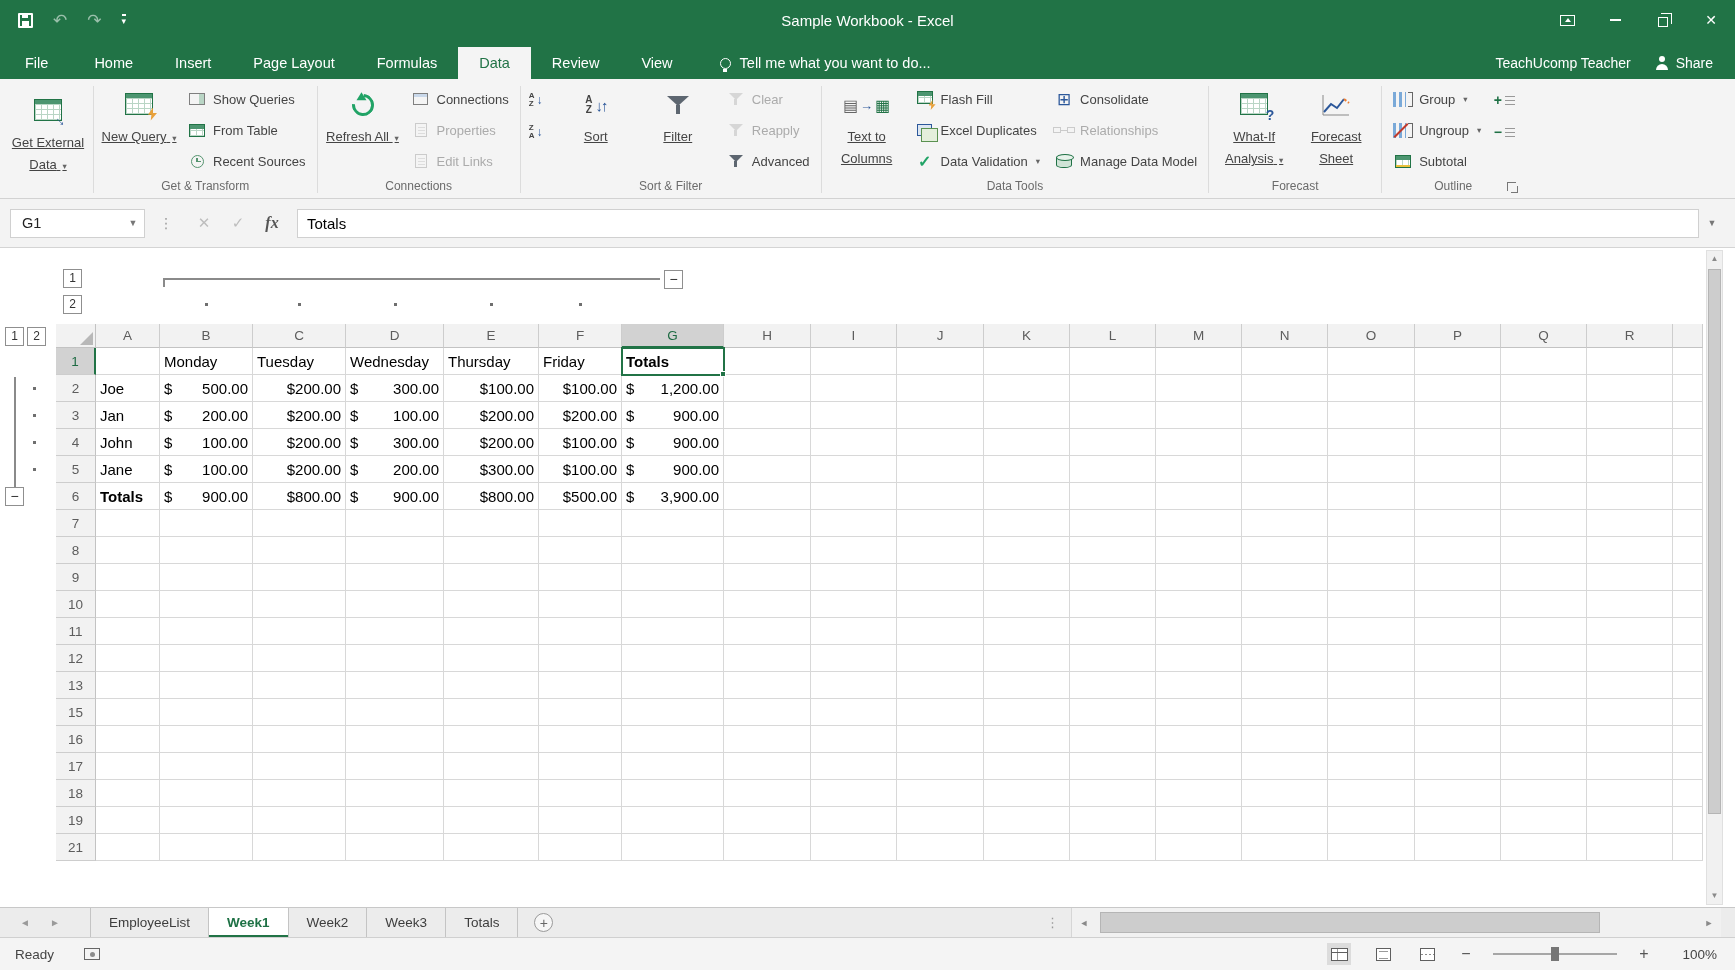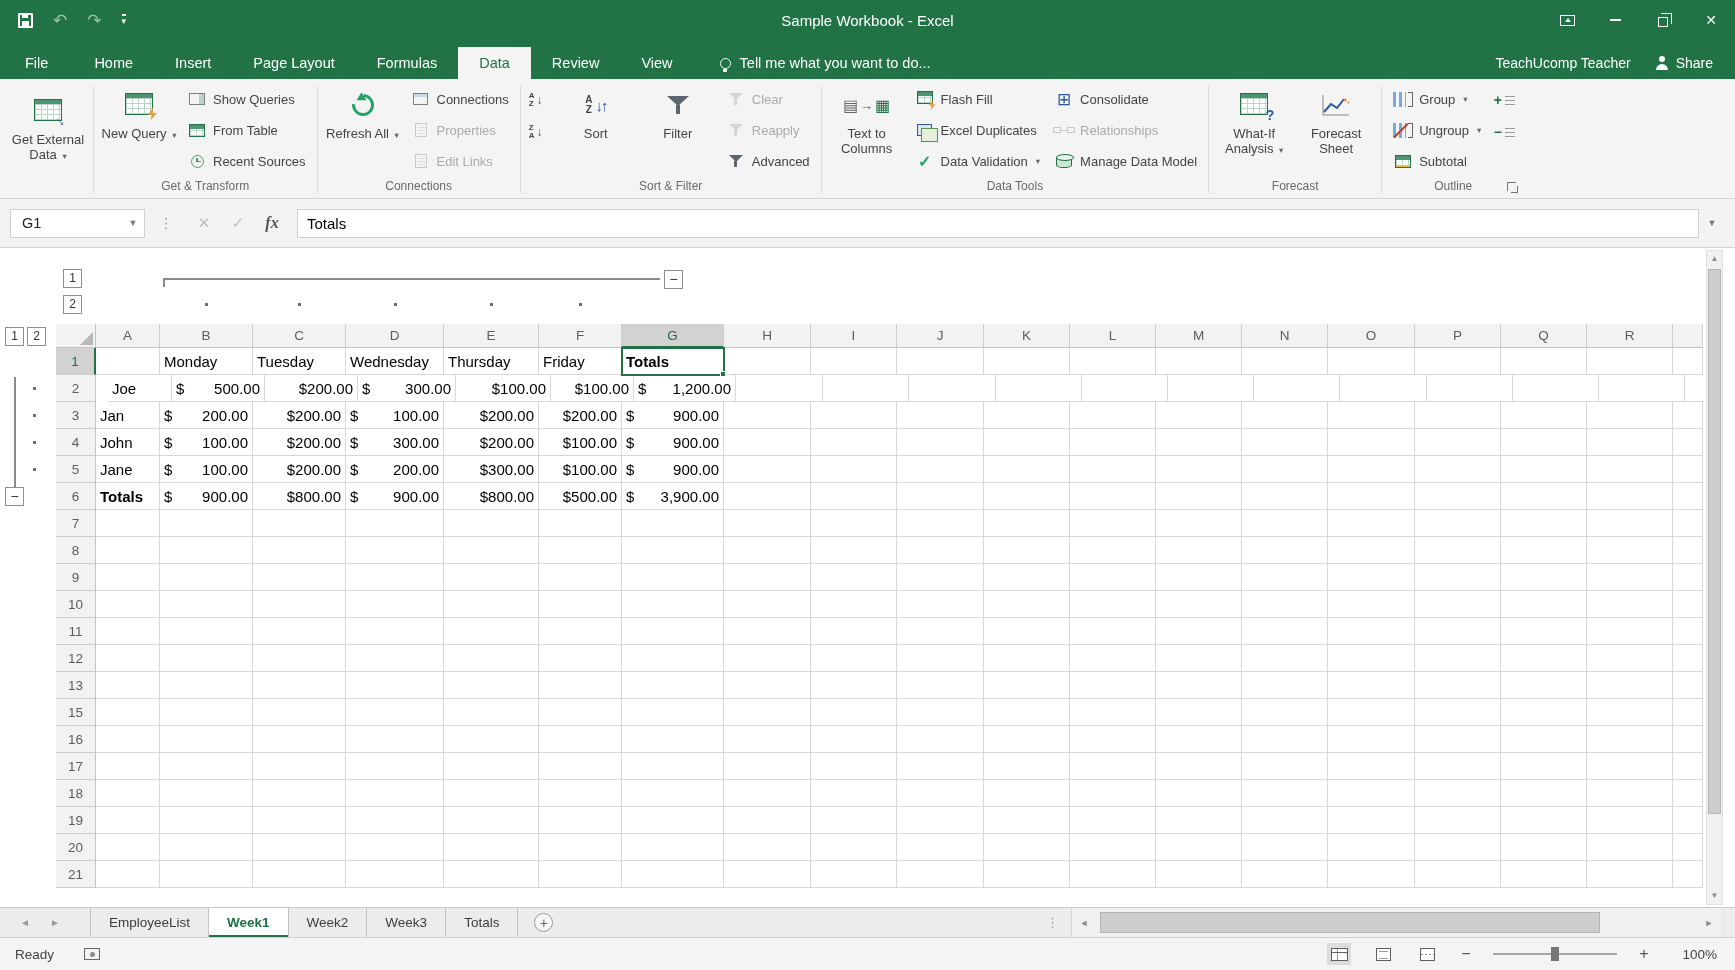--- a/index.html
+++ b/index.html
@@ -39,21 +39,21 @@
   .ic-share::after { content:""; position:absolute; bottom:0; left:1px; width:12px; height:6px; border-radius:6px 6px 0 0; background:#fff; }
 
   
   .ribbon { position:absolute; top:79px; left:0; width:1735px; height:120px; background:#f4f4f4; border-bottom:1px solid #d2d2d2; display:flex; align-items:stretch; padding:2px 2px 0 4px; }
   .rgroup { position:relative; display:flex; flex-direction:column; padding:0 5px; }
   .gbody { flex:1; display:flex; align-items:flex-start; gap:4px; padding-top:3px; }
   .glabel { height:21px; text-align:center; font-size:12px; color:#6b6b6b; line-height:19px; white-space:nowrap; }
   .gsep { width:1px; background:#dcdcdc; margin:5px 1px; }
   .bigbtn { width:78px; display:flex; flex-direction:column; align-items:center; text-align:center; font-size:13px; color:#444; padding-top:3px; }
   .bigbtn .bicon { height:36px; display:flex; align-items:center; justify-content:center; }
-  .bigbtn .blab { line-height:15px; margin-top:3px; }
+  .bigbtn .blab { line-height:22px; margin-top:3px;text-decoration:underline; }
   .bigbtn.tall { height:110px; justify-content:flex-start; padding-top:9px; }
   .dd { font-size:8.5px; color:#666; margin-left:2px; }
   .smallcol { display:flex; flex-direction:column; justify-content:space-between; height:92px; padding:2px 0; }
   .smallbtn { display:flex; align-items:center; gap:6px; font-size:13px; color:#444; height:26px; padding:0 5px; white-space:nowrap; }
   .smallbtn.disabled { color:#ababab; }
   .smallbtn.disabled .si { opacity:.45; filter:grayscale(1); }
   .si { width:20px; display:flex; justify-content:center; align-items:center; }
   .minicol { display:flex; flex-direction:column; gap:8px; padding-top:4px; }
 
   .iconwrap { position:relative; display:inline-block; }
@@ -619,21 +619,21 @@
         <div class="cell" style="width: 86px;"></div>
         <div class="cell" style="width: 86px;"></div>
         <div class="cell" style="width: 87px;"></div>
         <div class="cell" style="width: 86px;"></div>
         <div class="cell" style="width: 86px;"></div>
         <div class="cell" style="width: 86px;"></div>
         <div class="cell" style="width: 30px;"></div>
       </div>
       <div class="grid-row">
         <div class="row-h">2</div>
-        <div class="cell" style="width: 64px; margin-left: 12px;">Joe</div>
+        <div class="cell" style="width: 64px;">Joe</div>
         <div class="cell money-acc" style="width: 93px;">
           <span class="cur">$</span>
           <span class="amt">500.00</span>
         </div>
         <div class="cell money-cur" style="width: 93px;">$200.00</div>
         <div class="cell money-acc" style="width: 98px;">
           <span class="cur">$</span>
           <span class="amt">300.00</span>
         </div>
         <div class="cell money-cur" style="width: 95px;">$100.00</div>
@@ -1016,42 +1016,20 @@
         <div class="cell" style="width: 86px;"></div>
         <div class="cell" style="width: 86px;"></div>
         <div class="cell" style="width: 87px;"></div>
         <div class="cell" style="width: 86px;"></div>
         <div class="cell" style="width: 86px;"></div>
         <div class="cell" style="width: 86px;"></div>
         <div class="cell" style="width: 30px;"></div>
       </div>
       <div class="grid-row">
         <div class="row-h">19</div>
-        <div class="cell" style="width: 64px;"></div>
-        <div class="cell" style="width: 93px;"></div>
-        <div class="cell" style="width: 93px;"></div>
-        <div class="cell" style="width: 98px;"></div>
-        <div class="cell" style="width: 95px;"></div>
-        <div class="cell" style="width: 83px;"></div>
-        <div class="cell" style="width: 102px;"></div>
-        <div class="cell" style="width: 87px;"></div>
-        <div class="cell" style="width: 86px;"></div>
-        <div class="cell" style="width: 87px;"></div>
-        <div class="cell" style="width: 86px;"></div>
-        <div class="cell" style="width: 86px;"></div>
-        <div class="cell" style="width: 86px;"></div>
-        <div class="cell" style="width: 86px;"></div>
-        <div class="cell" style="width: 87px;"></div>
-        <div class="cell" style="width: 86px;"></div>
-        <div class="cell" style="width: 86px;"></div>
-        <div class="cell" style="width: 86px;"></div>
-        <div class="cell" style="width: 30px;"></div>
-      </div>
-      <div class="grid-row">
-        <div class="row-h">20</div>
         <div class="cell" style="width: 64px;"></div>
         <div class="cell" style="width: 93px;"></div>
         <div class="cell" style="width: 93px;"></div>
         <div class="cell" style="width: 98px;"></div>
         <div class="cell" style="width: 95px;"></div>
         <div class="cell" style="width: 83px;"></div>
         <div class="cell" style="width: 102px;"></div>
         <div class="cell" style="width: 87px;"></div>
         <div class="cell" style="width: 86px;"></div>
         <div class="cell" style="width: 87px;"></div>

